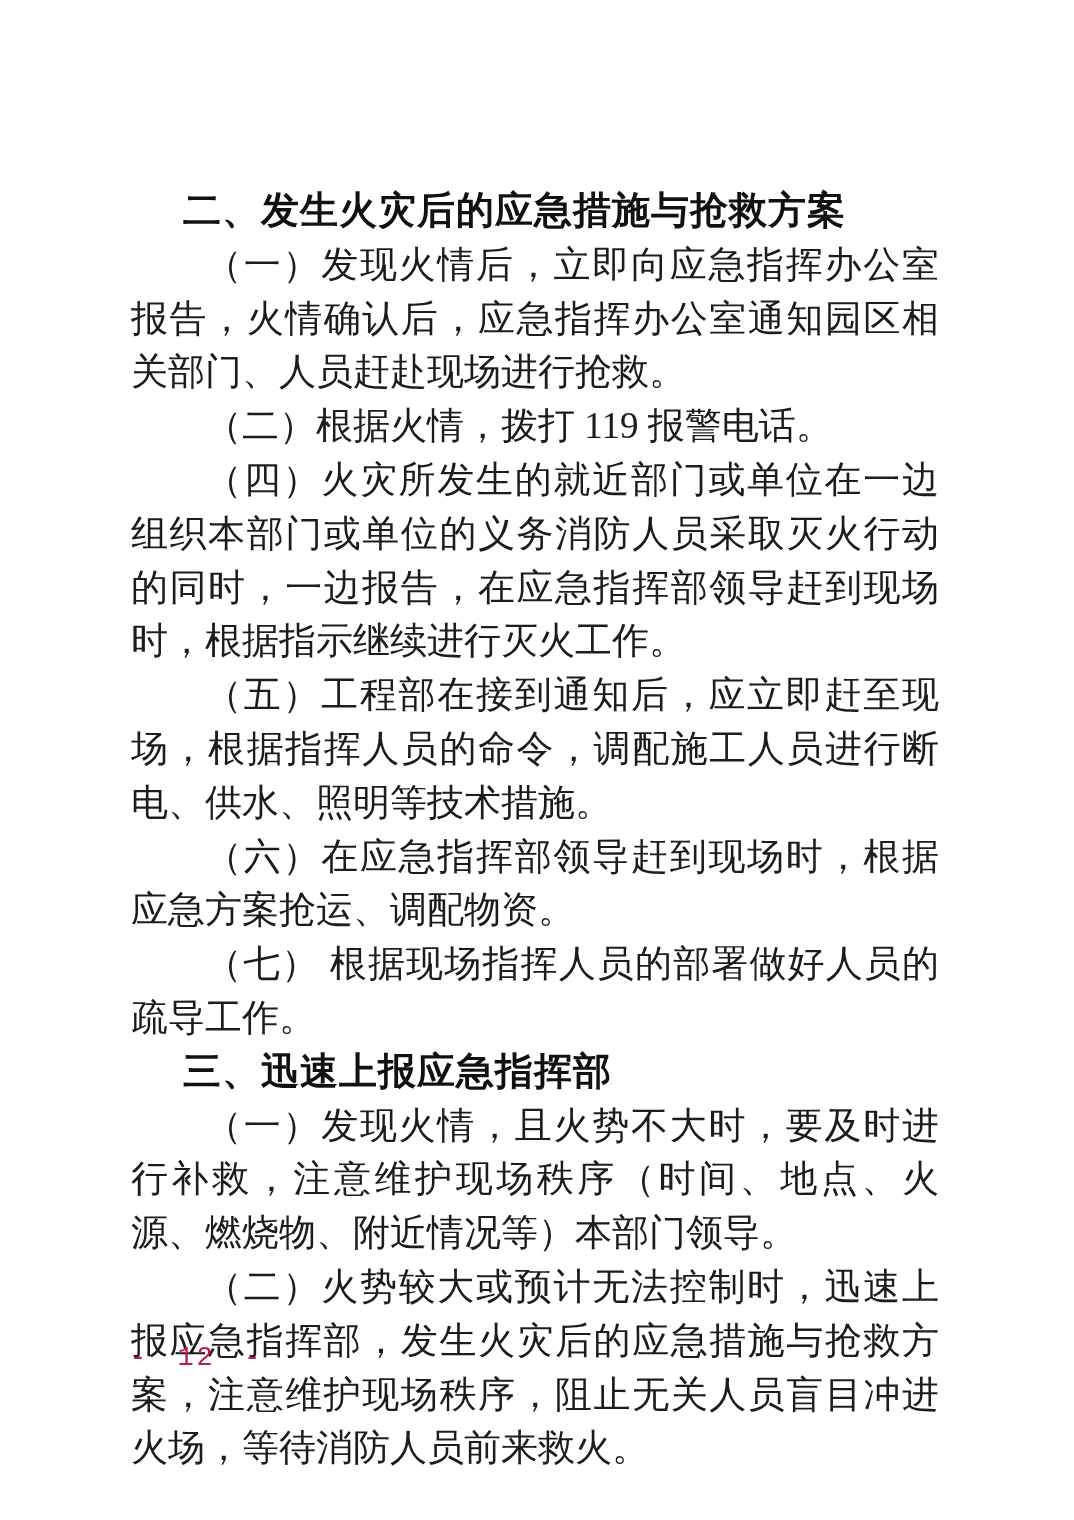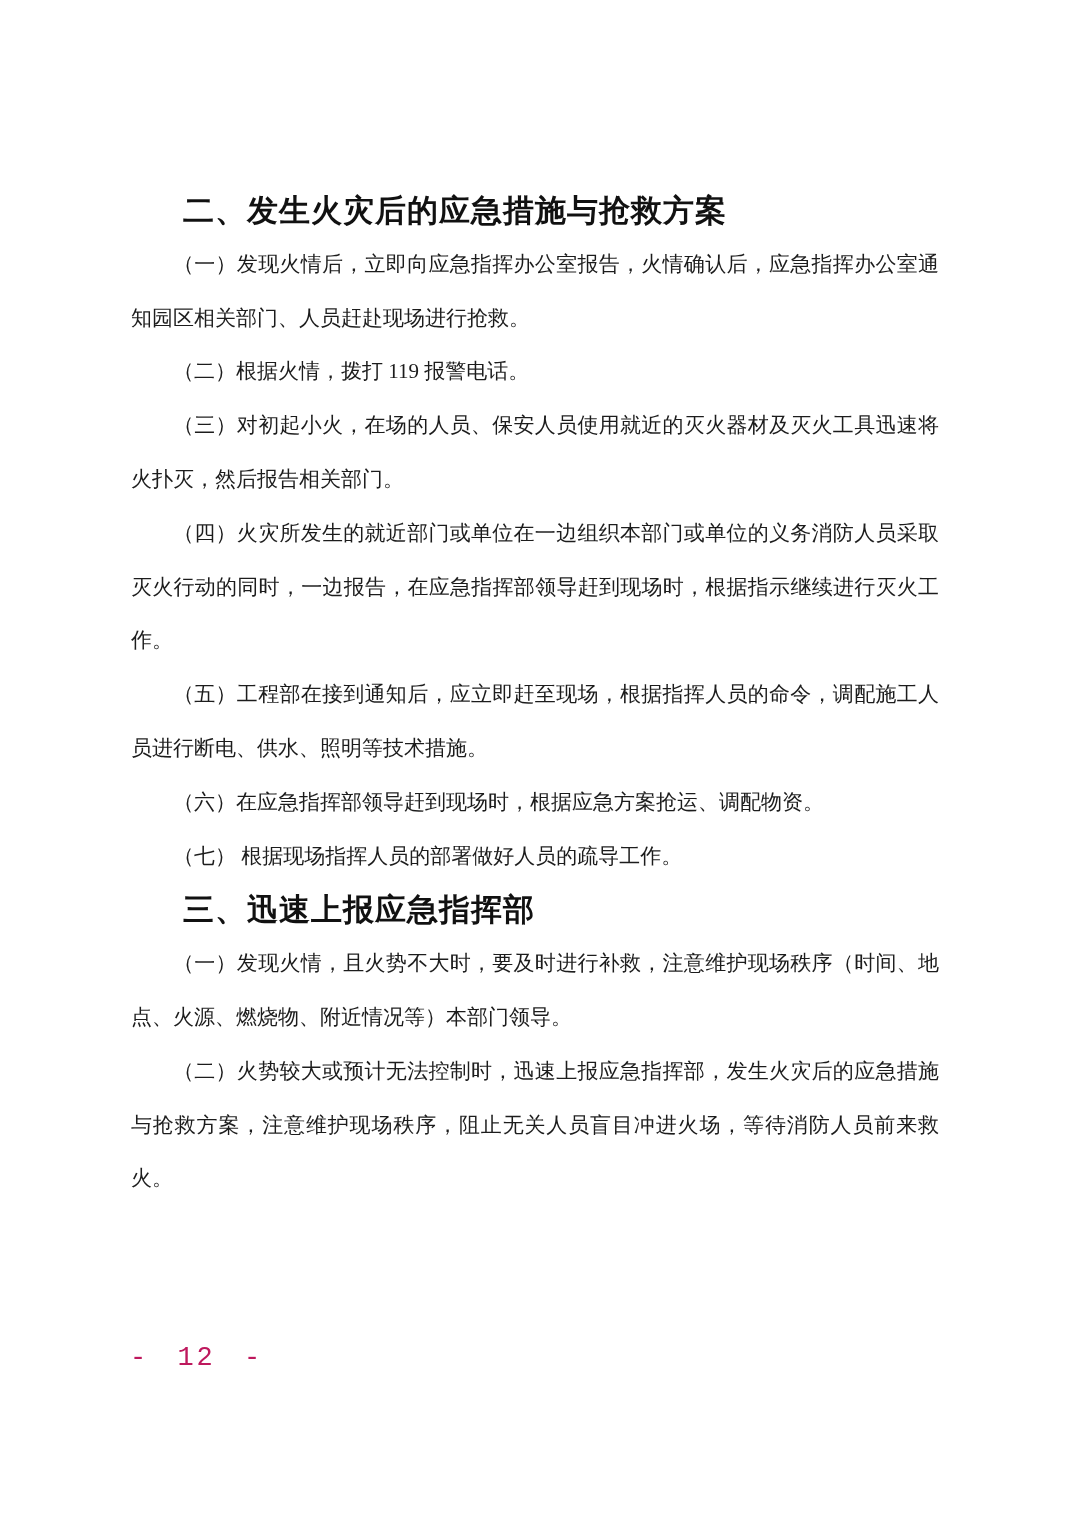--- a/index.html
+++ b/index.html
@@ -19,29 +19,29 @@
   .content {
     position: absolute;
     left: 131px;
     top: 184px;
     width: 808px;
   }
   .sec-heading {
     margin: 0;
     font-family: "DejaVu Sans", "Liberation Sans", sans-serif;
     font-weight: bold;
-    font-size: 31px;
+    font-size: 38px;
     line-height: 53.8px;
     text-indent: 52px;
     letter-spacing: 1px;
     color: #111111;
   }
   .para {
     margin: 0;
-    font-size: 21px;
+    font-size: 37px;
     line-height: 53.8px;
     text-indent: 2em;
     text-align: justify;
     text-justify: inter-character;
     word-break: break-all;
     color: #1c1c1c;
   }
   .page-number {
     position: absolute;
     left: 130px;
@@ -56,21 +56,20 @@
 </head>
 <body>
 
 <div class="page">
   <main class="content">
 
     <h2 class="sec-heading">二、发生火灾后的应急措施与抢救方案</h2>
 
     <p class="para">（一）发现火情后，立即向应急指挥办公室报告，火情确认后，应急指挥办公室通知园区相关部门、人员赶赴现场进行抢救。</p>
     <p class="para">（二）根据火情，拨打 119 报警电话。</p>
-    <p class="para">（三）对初起小火，在场的人员、保安人员使用就近的灭火器材及灭火工具迅速将火扑灭，然后报告相关部门。</p>
     <p class="para">（四）火灾所发生的就近部门或单位在一边组织本部门或单位的义务消防人员采取灭火行动的同时，一边报告，在应急指挥部领导赶到现场时，根据指示继续进行灭火工作。</p>
     <p class="para">（五）工程部在接到通知后，应立即赶至现场，根据指挥人员的命令，调配施工人员进行断电、供水、照明等技术措施。</p>
     <p class="para">（六）在应急指挥部领导赶到现场时，根据应急方案抢运、调配物资。</p>
     <p class="para">（七） 根据现场指挥人员的部署做好人员的疏导工作。</p>
 
     <h2 class="sec-heading">三、迅速上报应急指挥部</h2>
 
     <p class="para">（一）发现火情，且火势不大时，要及时进行补救，注意维护现场秩序（时间、地点、火源、燃烧物、附近情况等）本部门领导。</p>
     <p class="para">（二）火势较大或预计无法控制时，迅速上报应急指挥部，发生火灾后的应急措施与抢救方案，注意维护现场秩序，阻止无关人员盲目冲进火场，等待消防人员前来救火。</p>
 

